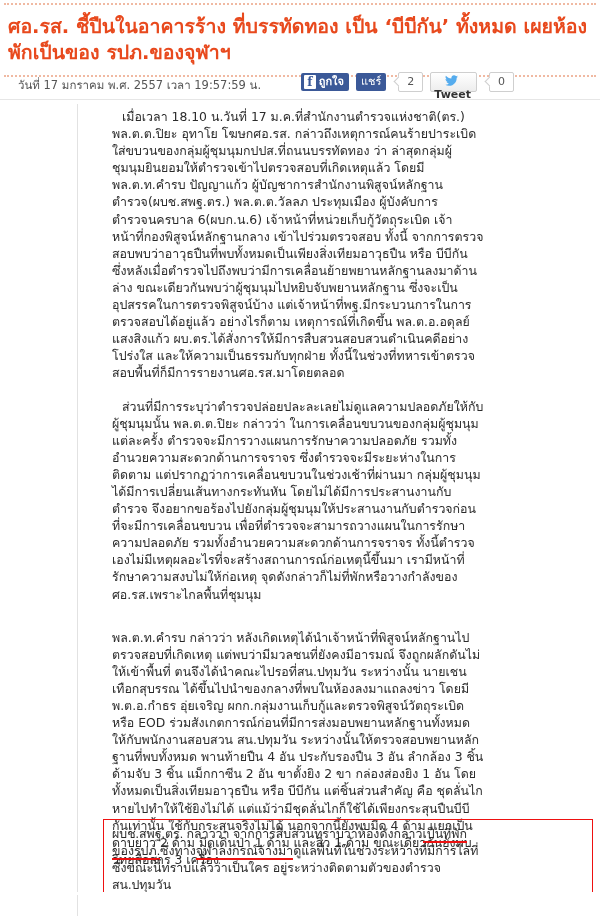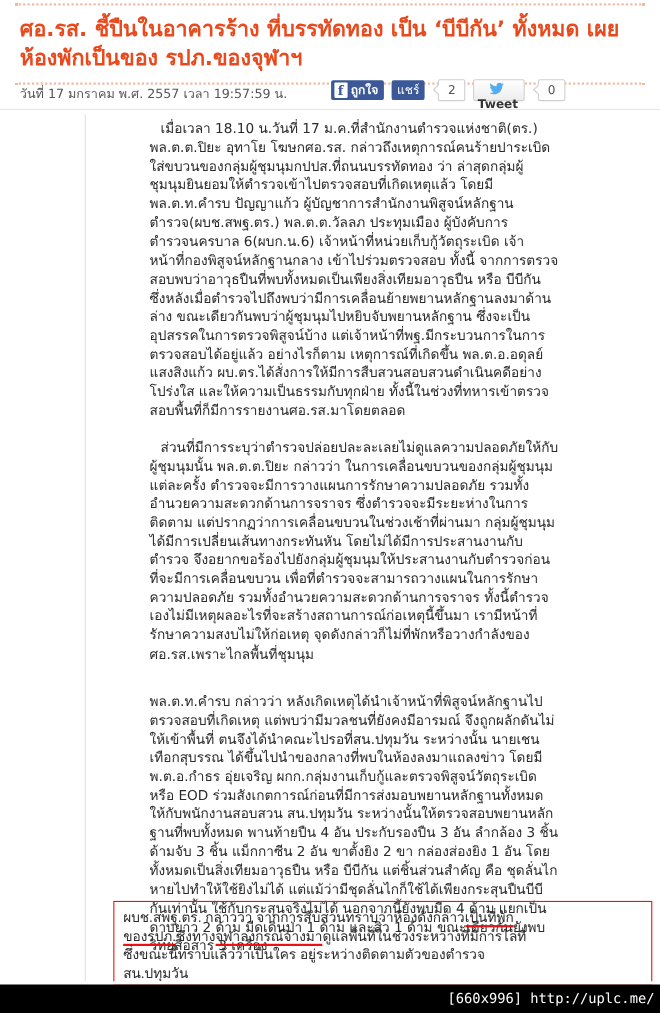--- a/index.html
+++ b/index.html
@@ -20,21 +20,21 @@
     box-sizing: border-box;
   }
 
   
   .header {
     position: absolute;
     left: 0;
     top: 0;
     width: 600px;
     box-sizing: border-box;
-    padding: 0 14px;
+    padding: 0 4px;
   }
   .rule-dotted {
     border-top: 2px dotted #f0b9a2;
     height: 0;
     line-height: 0;
     font-size: 0;
   }
   .rule-dotted.top { margin: 3px 0 0 0; }
   .headline {
     color: #e8491d;
@@ -186,21 +186,20 @@
     border-left: 1px solid #e2e2e2;
   }
 
   
   .article {
     position: absolute;
     left: 112px;
     top: 108px;
     width: 372px;
     box-sizing: border-box;
-    margin-left: 24px;
   }
   .article p {
     margin: 0 0 16px 0;
     font-family: "DejaVu Sans", "Liberation Sans", sans-serif;
     font-size: 12.4px;
     line-height: 17.1px;
     color: #2b2b2b;
     text-align: left;
     word-wrap: break-word;
     word-break: break-word;
@@ -310,17 +309,14 @@
     <p class="indent gap-big">ส่วนที่มีการระบุว่าตำรวจปล่อยปละละเลยไม่ดูแลความปลอดภัยให้กับผู้ชุมนุมนั้น พล.ต.ต.ปิยะ กล่าวว่า ในการเคลื่อนขบวนของกลุ่มผู้ชุมนุมแต่ละครั้ง ตำรวจจะมีการวางแผนการรักษาความปลอดภัย รวมทั้งอำนวยความสะดวกด้านการจราจร ซึ่งตำรวจจะมีระยะห่างในการติดตาม แต่ปรากฏว่าการเคลื่อนขบวนในช่วงเช้าที่ผ่านมา กลุ่มผู้ชุมนุมได้มีการเปลี่ยนเส้นทางกระทันหัน โดยไม่ได้มีการประสานงานกับตำรวจ จึงอยากขอร้องไปยังกลุ่มผู้ชุมนุมให้ประสานงานกับตำรวจก่อนที่จะมีการเคลื่อนขบวน เพื่อที่ตำรวจจะสามารถวางแผนในการรักษาความปลอดภัย รวมทั้งอำนวยความสะดวกด้านการจราจร ทั้งนี้ตำรวจเองไม่มีเหตุผลอะไรที่จะสร้างสถานการณ์ก่อเหตุนี้ขึ้นมา เรามีหน้าที่รักษาความสงบไม่ให้ก่อเหตุ จุดดังกล่าวก็ไม่ที่พักหรือวางกำลังของศอ.รส.เพราะไกลพื้นที่ชุมนุม</p>
     <p>พล.ต.ท.คำรบ กล่าวว่า หลังเกิดเหตุได้นำเจ้าหน้าที่พิสูจน์หลักฐานไปตรวจสอบที่เกิดเหตุ แต่พบว่ามีมวลชนที่ยังคงมีอารมณ์ จึงถูกผลักดันไม่ให้เข้าพื้นที่ ตนจึงได้นำคณะไปรอที่สน.ปทุมวัน ระหว่างนั้น นายเชน เทือกสุบรรณ ได้ขึ้นไปนำของกลางที่พบในห้องลงมาแถลงข่าว โดยมี พ.ต.อ.กำธร อุ่ยเจริญ ผกก.กลุ่มงานเก็บกู้และตรวจพิสูจน์วัตถุระเบิด หรือ EOD ร่วมสังเกตการณ์ก่อนที่มีการส่งมอบพยานหลักฐานทั้งหมดให้กับพนักงานสอบสวน สน.ปทุมวัน ระหว่างนั้นให้ตรวจสอบพยานหลักฐานที่พบทั้งหมด พานท้ายปืน 4 อัน ประกับรองปืน 3 อัน ลำกล้อง 3 ชิ้น ด้ามจับ 3 ชิ้น แม็กกาซีน 2 อัน ขาตั้งยิง 2 ขา กล่องส่องยิง 1 อัน โดยทั้งหมดเป็นสิ่งเทียมอาวุธปืน หรือ บีบีกัน แต่ชิ้นส่วนสำคัญ คือ ชุดลั่นไกหายไปทำให้ใช้ยิงไม่ได้ แต่แม้ว่ามีชุดลั่นไกก็ใช้ได้เพียงกระสุนปืนบีบีกันเท่านั้น ใช้กับกระสุนจริงไม่ได้ นอกจากนี้ยังพบมีด 4 ด้าม แยกเป็นดาบยาว 2 ด้าม มีดเดินป่า 1 ด้าม และสิ่ว 1 ด้าม ขณะเดียวกันยังพบวิทยุสื่อสาร 3 เครื่อง</p>
   </div>
 
   <div class="redbox"></div>
   <div class="redbox-text">
     <span>ผบช.สพฐ.ตร. กล่าวว่า จากการสืบสวนทราบว่าห้องดังกล่าว</span><span class="ul-red">เป็นที่พักของรปภ.</span><span>ซึ่งทาง</span><span class="ul-red">จุฬาลงกรณ์จ้างมา</span><span>ดูแลพื้นที่ในช่วงระหว่างที่มีการไล่ที่ ซึ่งขณะนี้ทราบแล้วว่าเป็นใคร อยู่ระหว่างติดตามตัวของตำรวจ สน.ปทุมวัน</span>
   </div>
 
   <div class="footer-strip"></div>
-  <div class="footer">
-    <span class="footer-text">[660x996] http://uplc.me/</span>
-  </div>
 
 </div>
 
 </body></html>

